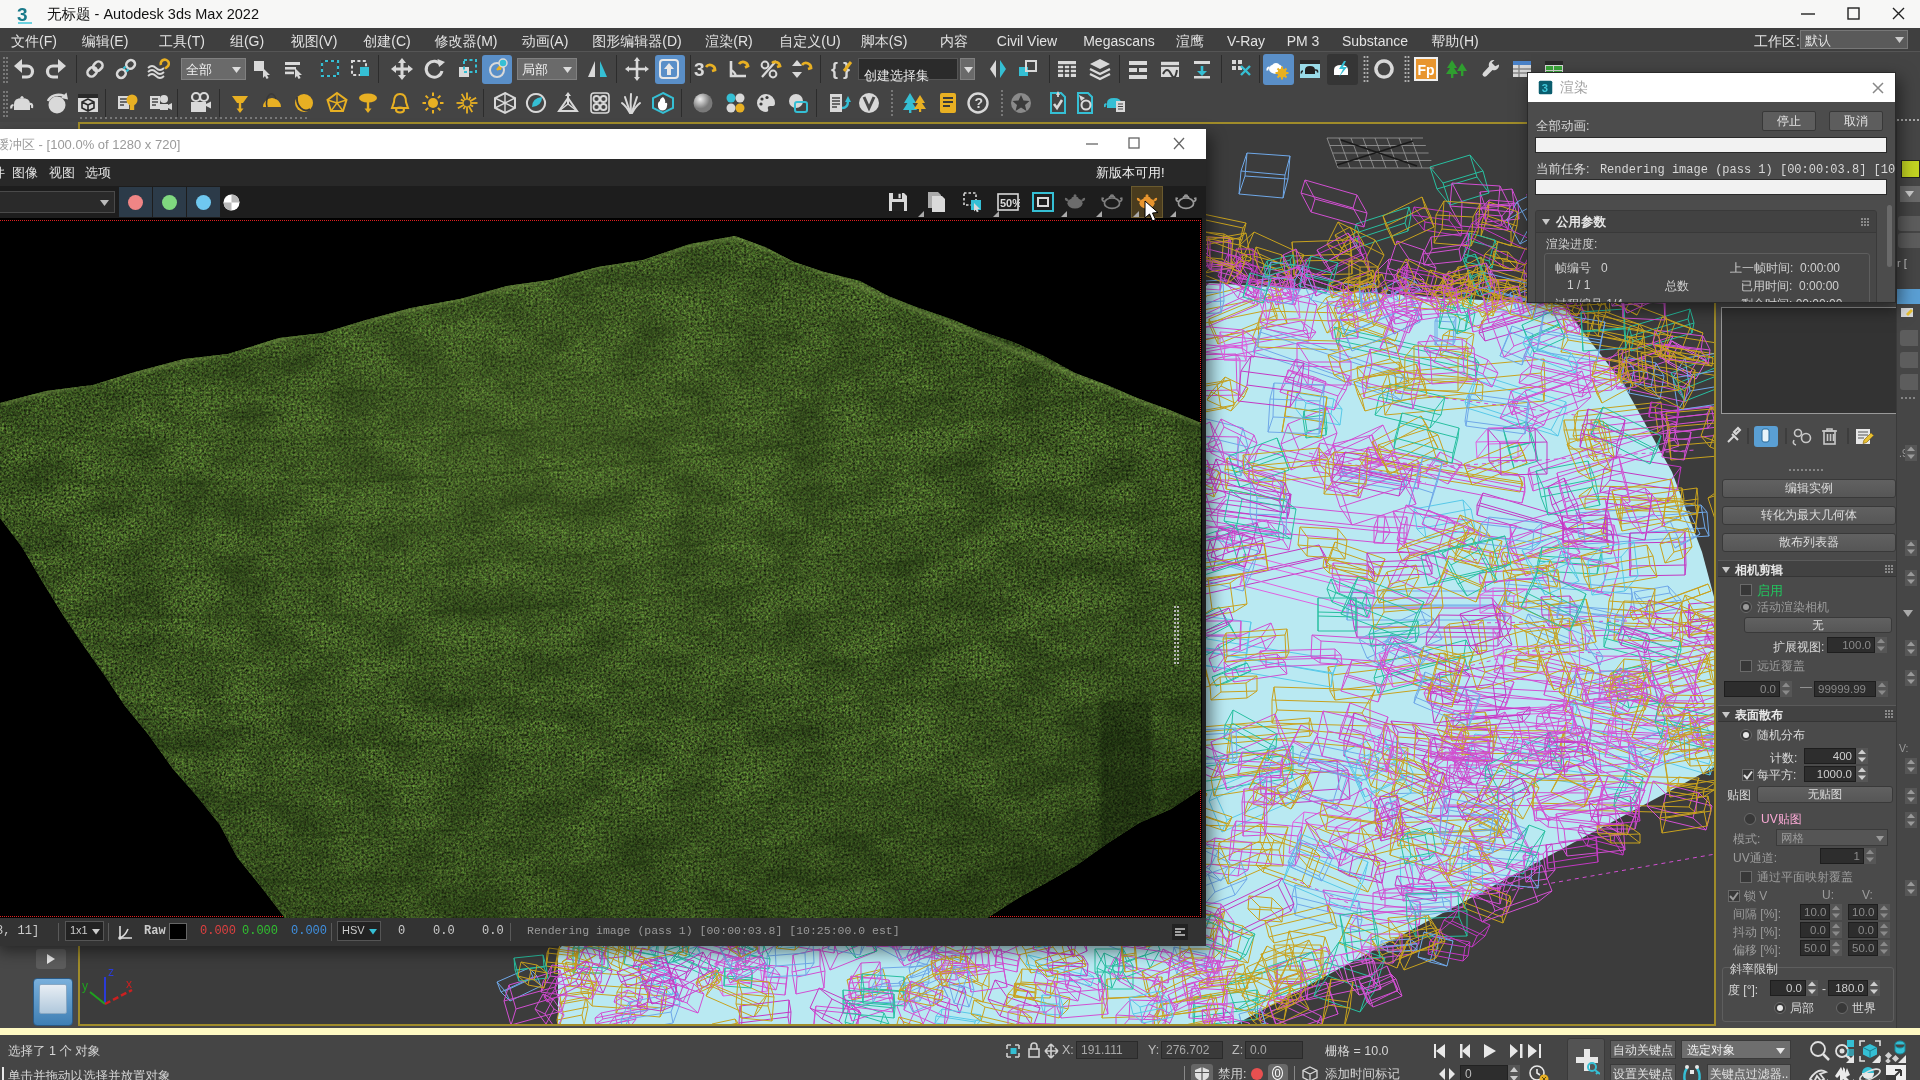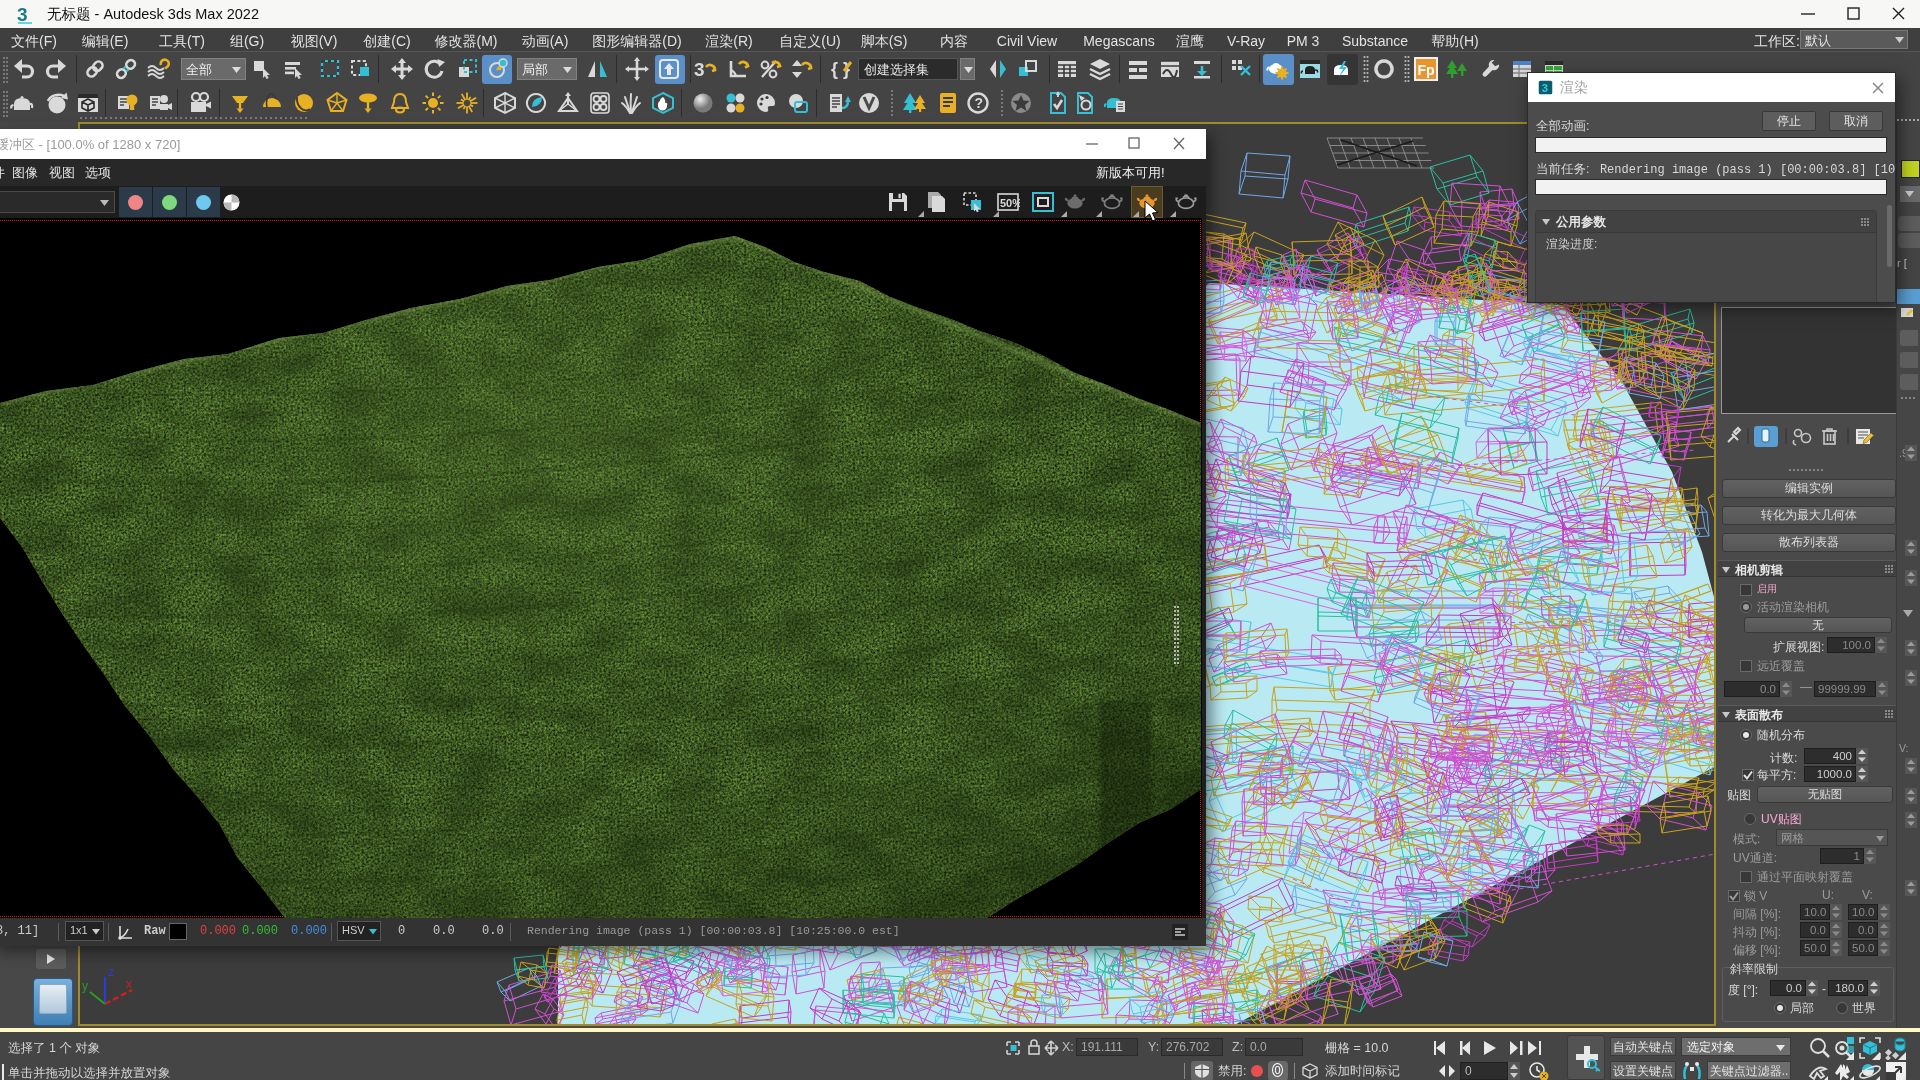--- a/index.html
+++ b/index.html
@@ -235,21 +235,21 @@
 <svg class="abs" style="left:789px;top:57px" width="24" height="24" viewBox="0 0 24 24">
     <path d="M8 3 l5 6 h-10Z" fill="#d9d9d9"></path>
     <path d="M8 21 l5 -6 h-10Z" fill="#d9d9d9"></path>
     <path d="M13 8 a5 5 0 0 1 9 3 l-3 1" stroke="#e8b023" stroke-width="2.8" fill="none"></path>
   </svg>
 <div class="abs" style="left:820px;top:55px;width:1px;height:28px;background:#2c2c2c"></div>
 <svg class="abs" style="left:831px;top:57px" width="24" height="24" viewBox="0 0 24 24">
     <text x="0" y="18" font-size="18" font-weight="bold" fill="#d9d9d9" font-family="Liberation Sans">{ }</text>
     <path d="M13 14 L20 5" stroke="#e8b023" stroke-width="3" fill="none"></path>
   </svg>
-<div class="abs" style="left:858px;top:58px;width:100px;height:22px;background:#2b2b2b;border:1px solid #555;color:#e8e8e8;font-size:13px;padding:2px 5px;white-space:nowrap">创建选择集</div>
+<div class="abs" style="left:858px;top:58px;width:100px;height:22px;background:#2b2b2b;border:1px solid #555;color:#e8e8e8;font-size:13px;padding:8px 5px;white-space:nowrap">创建选择集</div>
 <div class="abs" style="left:960px;top:58px;width:15px;height:22px;background:#6a6a6a;border:1px solid #808080">
     <svg class="abs" style="left:3px;top:8px" width="9" height="7">
       <path d="M0 0 L9 0 4.5 6Z" fill="#ddd"></path>
     </svg>
   </div>
 <svg class="abs" style="left:986px;top:57px" width="24" height="24" viewBox="0 0 24 24">
     <path d="M10 3 L4 12 10 21 Z" fill="#d9d9d9"></path>
     <path d="M14 3 L20 12 14 21 Z" fill="#35bfd4"></path>
   </svg>
 <svg class="abs" style="left:1016px;top:57px" width="24" height="24" viewBox="0 0 24 24">
@@ -1435,21 +1435,21 @@
       <rect x="3" y="3" width="2" height="2" fill="#8a8a8a"></rect>
       <rect x="6" y="3" width="2" height="2" fill="#8a8a8a"></rect>
       <rect x="0" y="6" width="2" height="2" fill="#8a8a8a"></rect>
       <rect x="3" y="6" width="2" height="2" fill="#8a8a8a"></rect>
       <rect x="6" y="6" width="2" height="2" fill="#8a8a8a"></rect>
     </svg>
   </div>
 <svg class="abs" style="left:1740px;top:584px" width="12" height="12">
     <rect x="0.5" y="0.5" width="11" height="11" fill="#383838" stroke="#6a6a6a"></rect>
   </svg>
-<div class="abs" style="left:1757px;top:582px;font-size:10px;color:#f9a8d4;white-space:nowrap">启用</div>
+<div class="abs" style="left:1757px;top:582px;font-size:13px;color:#22c55e;white-space:nowrap">启用</div>
 <svg class="abs" style="left:1740px;top:601px" width="13" height="13">
     <circle cx="6" cy="6" r="5.5" fill="#383838" stroke="#6a6a6a"></circle>
     <circle cx="6" cy="6" r="3" fill="#9a9a9a"></circle>
   </svg>
 <div class="abs" style="left:1757px;top:599px;font-size:12px;color:#9c9c9c;white-space:nowrap">活动渲染相机</div>
 <div class="abs" style="left:1744px;top:617px;width:148px;height:16px;background:linear-gradient(#616161,#565656);border:1px solid #393939;border-radius:3px;color:#dcdcdc;font-size:11.5px;text-align:center;line-height:14px;white-space:nowrap;overflow:hidden">无</div>
 <div class="abs" style="left:1773px;top:639px;font-size:12px;color:#d8d8d8;white-space:nowrap">扩展视图:</div>
 <div class="abs" style="left:1827px;top:637px;width:48px;height:16px;background:#2d2d2d;border:1px solid #1e1e1e;color:#8a8a8a;font-size:11.5px;text-align:right;padding:1px 3px">100.0</div>
 <svg class="abs" style="left:1875px;top:637px" width="12" height="16">
     <rect x="0" y="0" width="12" height="16" fill="#565656"></rect>
@@ -1950,23 +1950,32 @@
           <rect x="6" y="0" width="2" height="2" fill="#8a8a8a"></rect>
           <rect x="0" y="3" width="2" height="2" fill="#8a8a8a"></rect>
           <rect x="3" y="3" width="2" height="2" fill="#8a8a8a"></rect>
           <rect x="6" y="3" width="2" height="2" fill="#8a8a8a"></rect>
           <rect x="0" y="6" width="2" height="2" fill="#8a8a8a"></rect>
           <rect x="3" y="6" width="2" height="2" fill="#8a8a8a"></rect>
           <rect x="6" y="6" width="2" height="2" fill="#8a8a8a"></rect>
         </svg>
       </div>
       <div class="abs" style="left:10px;top:25px;font-size:12px;color:#d0d0d0">渲染进度:</div>
+      <div class="abs" style="left:8px;top:42px;width:326px;height:70px;border:1px solid #5e5e5e;border-radius:3px">
+        <div class="abs" style="left:10px;top:6px;font-size:12px;color:#d0d0d0">帧编号&nbsp;&nbsp;&nbsp;0</div>
+        <div class="abs" style="left:185px;top:6px;font-size:12px;color:#d0d0d0">上一帧时间:&nbsp;&nbsp;0:00:00</div>
+        <div class="abs" style="left:22px;top:24px;font-size:12px;color:#d0d0d0">1 / 1</div>
+        <div class="abs" style="left:120px;top:24px;font-size:12px;color:#d0d0d0">总数</div>
+        <div class="abs" style="left:196px;top:24px;font-size:12px;color:#d0d0d0">已用时间:&nbsp;&nbsp;0:00:00</div>
+        <div class="abs" style="left:10px;top:42px;font-size:12px;color:#d0d0d0">过程编号 1/4</div>
+        <div class="abs" style="left:196px;top:42px;font-size:12px;color:#d0d0d0">剩余时间: 00:00:00</div>
+      </div>
     </div>
   </div>
-<div class="abs" style="left:0;top:1028px;width:1920px;height:52px;background:#454545;border-top:4px solid #fef9c3;color:#d6d6d6;font-size:12.5px">
+<div class="abs" style="left:0;top:1028px;width:1920px;height:52px;background:#454545;border-top:7px solid #fef9c3;color:#d6d6d6;font-size:12.5px">
     <div class="abs" style="left:8px;top:8px">选择了 1 个 对象</div>
     <div class="abs" style="left:2px;top:32px;width:2px;height:16px;background:#e8e8e8"></div>
     <div class="abs" style="left:8px;top:33px">单击并拖动以选择并放置对象</div>
     <svg class="abs" style="left:1005px;top:6px" width="64" height="20" viewBox="0 0 64 20">
       <g stroke="#d0d0d0" stroke-width="1.6" fill="none">
         <path d="M2 4 h4 M10 4 h4 M2 4 v4 M2 12 v4 M2 16 h4 M10 16 h4 M14 4 v4 M14 12 v4"></path>
         <rect x="5.5" y="7" width="6" height="6" fill="#35bfd4" stroke="none"></rect>
         <rect x="24" y="8" width="10" height="8"></rect>
         <path d="M26 8 v-3 a3 3 0 0 1 6 0 v3"></path>
         <path d="M46 3 v14 M40 10 h13 M46 3 l-3 3 M46 3 l3 3 M40 10 l3 -3 M40 10 l3 3 M53 10 l-3 -3 M53 10 l-3 3 M46 17 l-3 -3 M46 17 l3 -3"></path>

